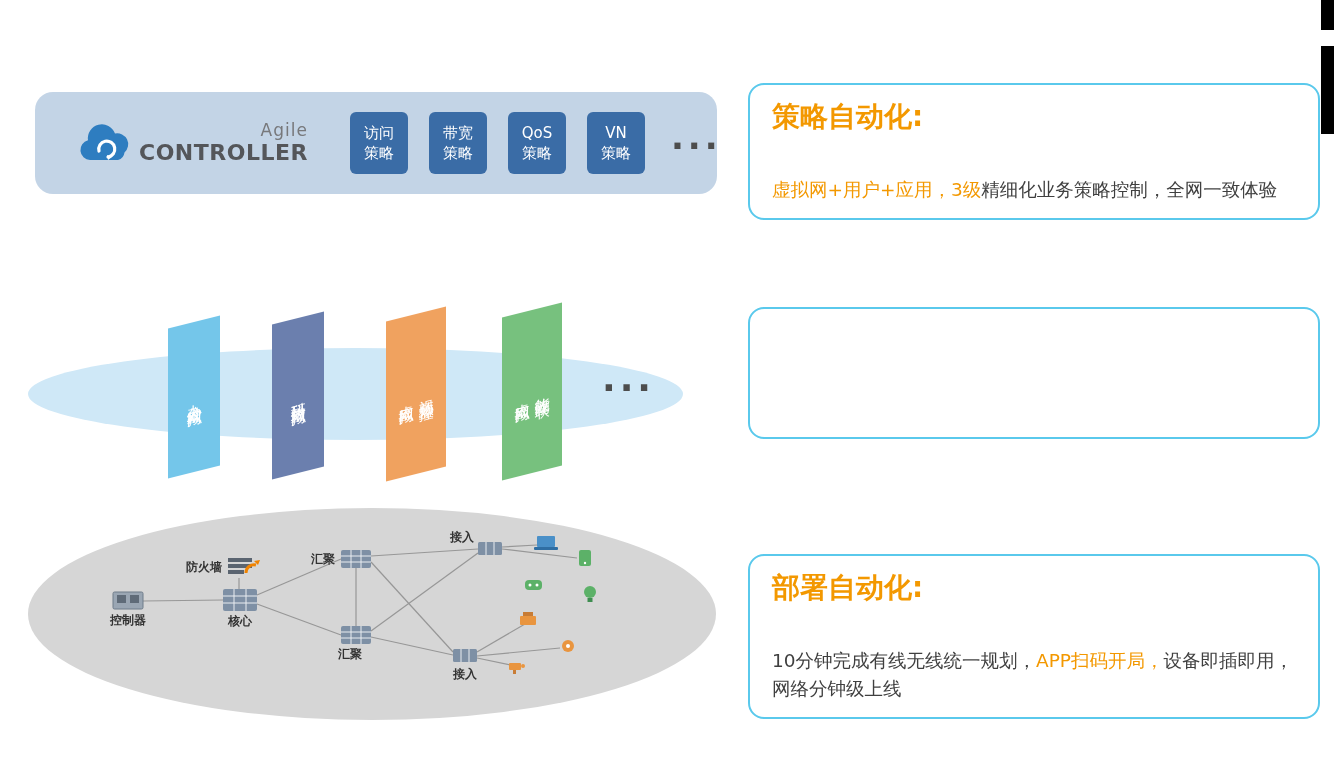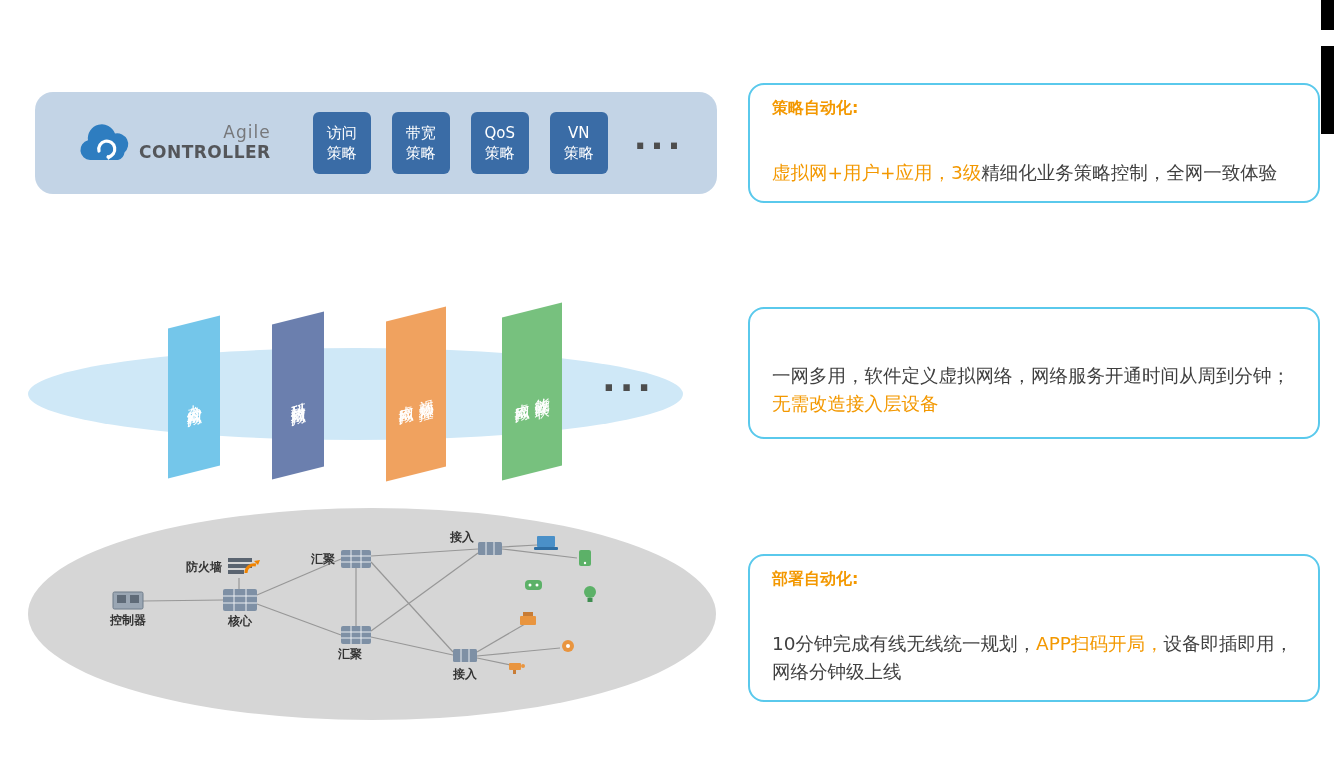--- a/index.html
+++ b/index.html
@@ -8,21 +8,21 @@
 
   
   .controller-panel {
     position:absolute; left:35px; top:92px; width:682px; height:102px;
     background:#c3d4e6; border-radius:18px;
     display:flex; align-items:center;
   }
   .cloud-wrap { margin-left:40px; flex:0 0 auto; display:flex; align-items:center; }
   .brand { margin-left:0; line-height:1.15;text-align:right; }
   .brand-top { color:#77787b; font-size:17px; letter-spacing:1px; }
-  .brand-bottom { color:#54565a; font-size:17px; font-weight:bold; letter-spacing:0.5px; }
+  .brand-bottom { color:#54565a; font-size:22px; font-weight:bold; letter-spacing:0.5px; }
   .policy-row { display:flex; gap:21px; margin-left:42px; }
   .policy-box {
     width:58px; height:62px; background:#3a6ca6; border-radius:6px;
     color:#ffffff; font-size:15px; line-height:1.35;
     display:flex; flex-direction:column; align-items:center; justify-content:center;
     text-align:center;
   }
   .panel-ellipsis {
     margin-left:26px; font-size:34px; font-weight:bold; color:#4d4d4d;
     letter-spacing:4px; transform:translateY(-6px);
@@ -58,21 +58,21 @@
 
   
   .card {
     position:absolute; left:748px; width:572px; box-sizing:border-box;
     background:#ffffff; border:2px solid #5ac9ec; border-radius:16px;
     padding:13px 22px 14px 22px;
   }
   .card-0 { top:83px;  min-height:120px; }
   .card-1 { top:307px; min-height:132px; }
   .card-2 { top:554px; min-height:132px; }
-  .card-title { color:#f39800; font-weight:bold; font-size:16px; margin-bottom:3px; }
+  .card-title { color:#f39800; font-weight:bold; font-size:28px; margin-bottom:3px; }
   .card-body { font-size:18.5px; line-height:1.5; color:#3f3f3f;margin-top:40px; }
   .seg-orange { color:#f39800; }
   .seg-dark { color:#3f3f3f; }
 
   
   .edge-bar-top { position:absolute; right:0; top:0; width:13px; height:30px; background:#000000; }
   .edge-bar-mid { position:absolute; right:0; top:46px; width:13px; height:88px; background:#000000; }
 </style>
 </head>
 <body>
@@ -230,23 +230,20 @@
   </div>
 
   <div class="card card-0">
     <div class="card-title">策略自动化:</div>
     <div class="card-body">
       <span class="seg-orange">虚拟网+用户+应用，3级</span><span class="seg-dark">精细化业务策略控制，全网一致体验</span>
     </div>
   </div>
 
   <div class="card card-1">
-    <div class="card-body">
-      <span class="seg-dark">一网多用，软件定义虚拟网络，网络服务开通时间从周到分钟；</span><span class="seg-orange">无需改造接入层设备</span>
-    </div>
   </div>
 
   <div class="card card-2">
     <div class="card-title">部署自动化:</div>
     <div class="card-body">
       <span class="seg-dark">10分钟完成有线无线统一规划，</span><span class="seg-orange">APP扫码开局，</span><span class="seg-dark">设备即插即用，网络分钟级上线</span>
     </div>
   </div>
 
   <div class="edge-bar-top"></div>

